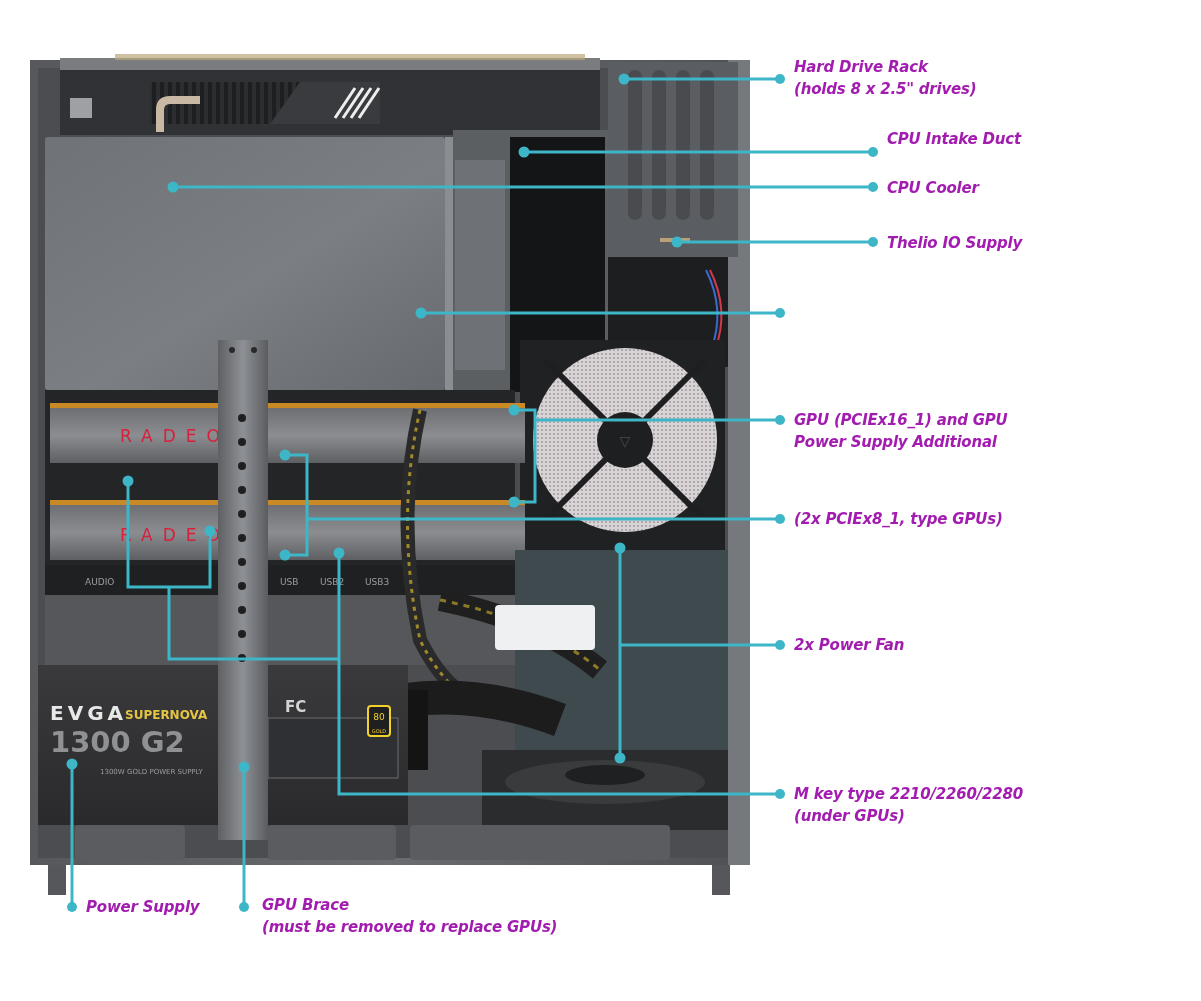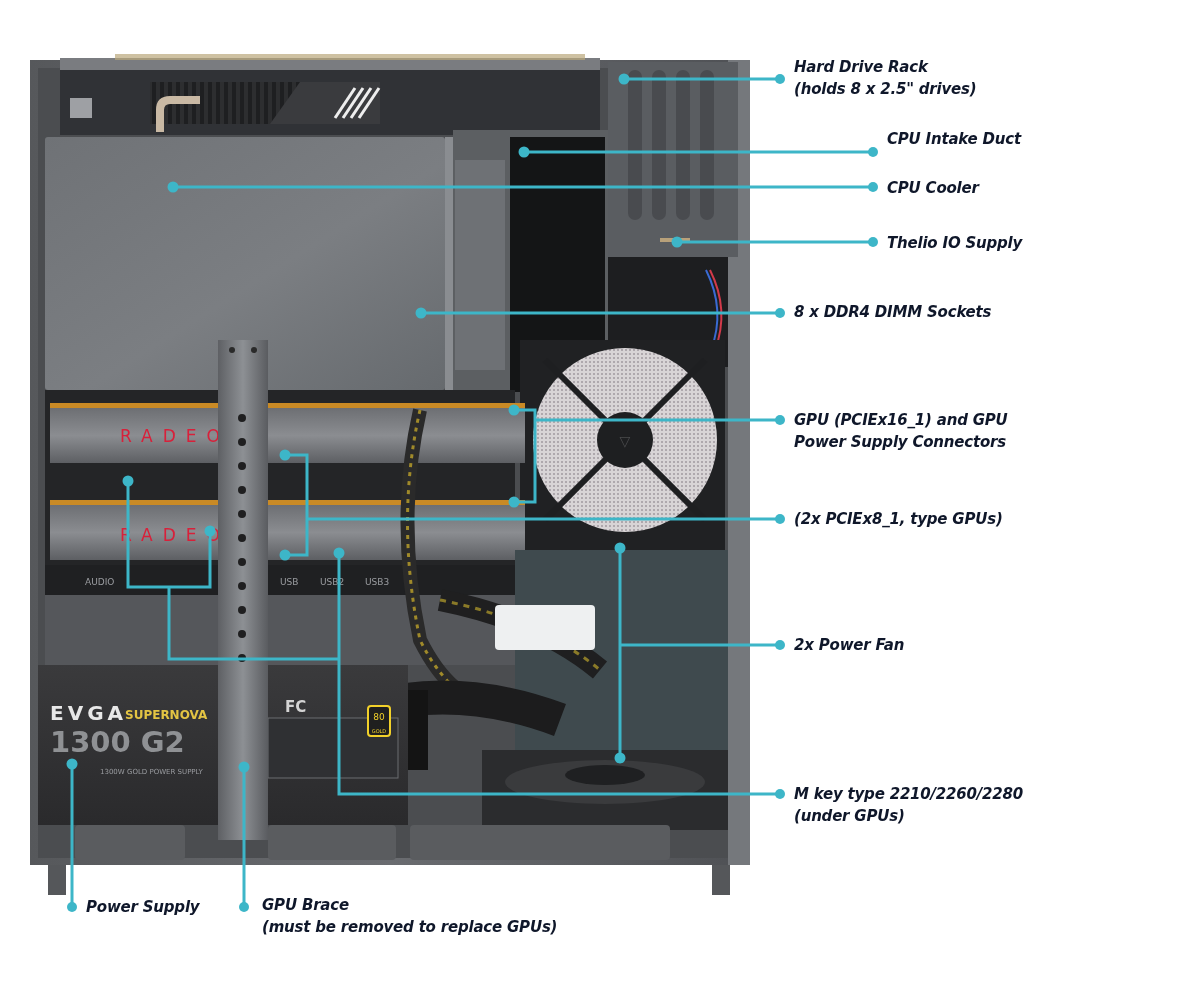--- a/index.html
+++ b/index.html
@@ -1,20 +1,20 @@
 <!DOCTYPE html>
 <html><head>
 <meta charset="utf-8">
 <style>
   html, body { margin:0; padding:0; background:#ffffff; }
   body { width:1201px; height:1001px; position:relative; overflow:hidden;
          font-family:"DejaVu Sans", sans-serif; }
   #stage { position:absolute; left:0; top:0; width:1201px; height:1001px; }
   .label { position:absolute; font-family:"DejaVu Sans", sans-serif; font-style:italic;
-           font-weight:bold; font-size:15px; line-height:22px; color:#0f172a;
+           font-weight:bold; font-size:15px; line-height:22px; color:#a21caf;
            white-space:nowrap; letter-spacing:-0.2px; }
   .label span { display:block; }
 </style>
 </head>
 <body>
 
 <div id="stage">
 <svg width="1201" height="1001" viewBox="0 0 1201 1001" xmlns="http://www.w3.org/2000/svg" style="position:absolute;left:0;top:0;">
   <defs>
     <linearGradient id="chassis" x1="0" y1="0" x2="1" y2="0">
@@ -247,25 +247,24 @@
 <div class="label" style="left:887px;top:128px;">
   <span>CPU Intake Duct</span>
 </div>
 <div class="label" style="left:887px;top:177px;">
   <span>CPU Cooler</span>
 </div>
 <div class="label" style="left:887px;top:232px;">
   <span>Thelio IO Supply</span>
 </div>
 <div class="label" style="left:794px;top:301px;">
-  <span>8 x DDR4 DIMM Sockets</span>
 </div>
 <div class="label" style="left:794px;top:409px;">
   <span>GPU (PCIEx16_1) and GPU</span>
-  <span>Power Supply Connectors</span>
+  <span>Power Supply Additional</span>
 </div>
 <div class="label" style="left:794px;top:508px;">
   <span>(2x PCIEx8_1, type GPUs)</span>
 </div>
 <div class="label" style="left:794px;top:634px;">
   <span>2x Power Fan</span>
 </div>
 <div class="label" style="left:794px;top:783px;">
   <span>M key type 2210/2260/2280</span>
   <span>(under GPUs)</span>

